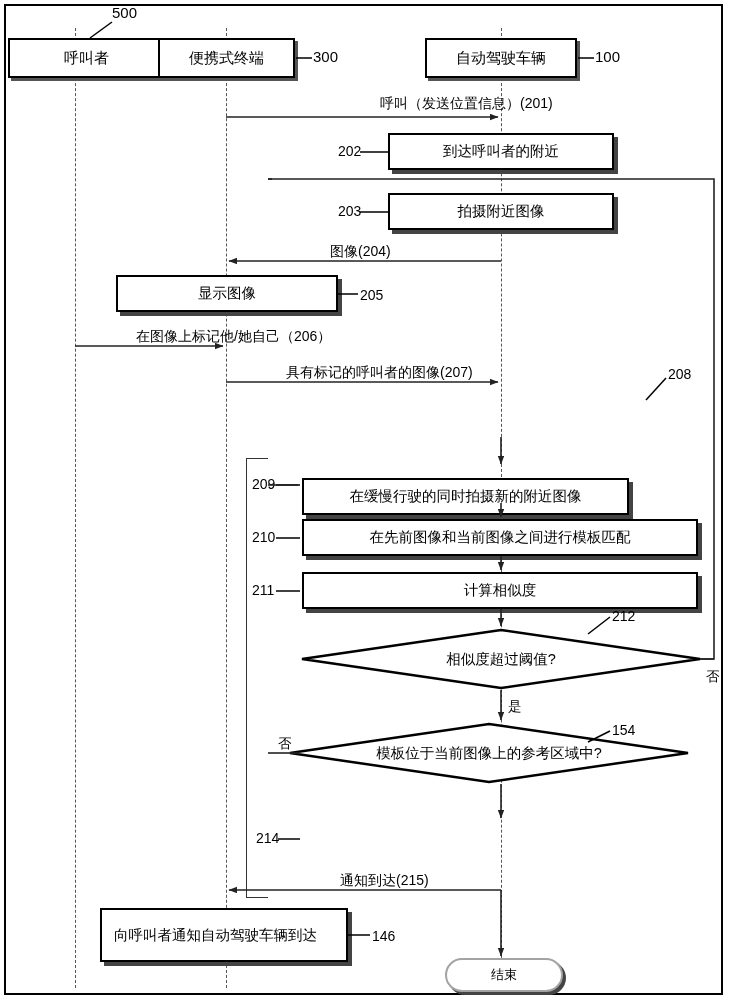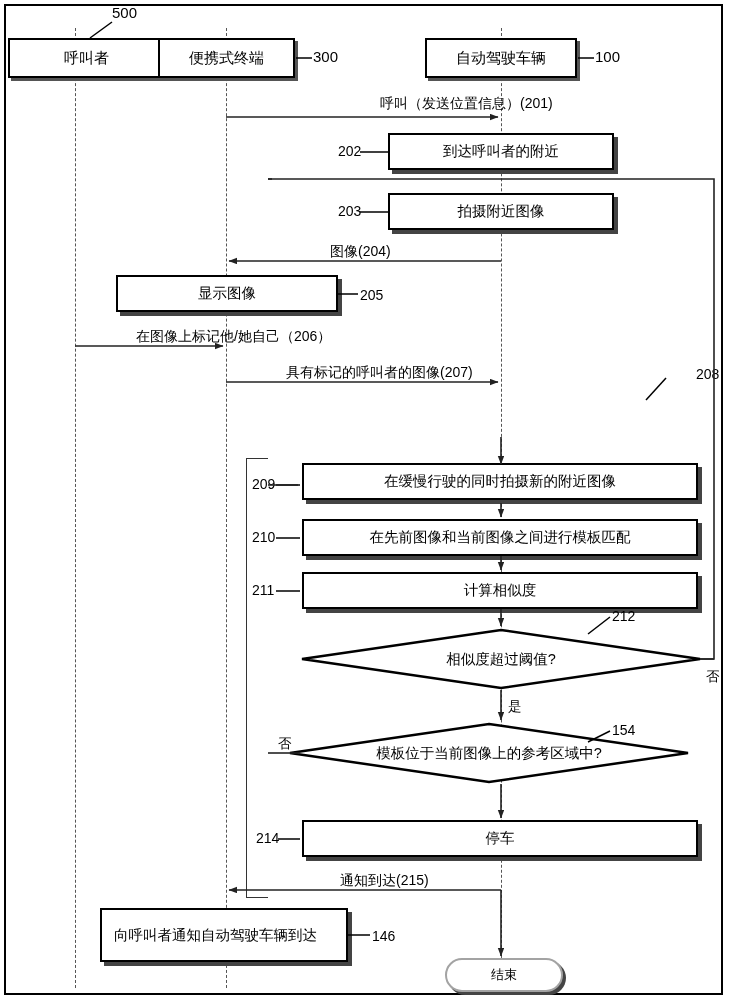--- a/index.html
+++ b/index.html
@@ -170,25 +170,25 @@
 
   <div class="pbox" style="left:116px; top:275px; width:222px; height:37px;">
     <span>显示图像</span>
   </div>
   <div class="lbl" style="left:360px; top:287px;">205</div>
 
   <div class="lbl" style="left:136px; top:328px;">在图像上标记他/她自己（206）</div>
 
   <div class="lbl" style="left:286px; top:364px;">具有标记的呼叫者的图像(207)</div>
 
-  <div class="lbl" style="left:668px; top:366px;margin-left:28px;">208</div>
+  <div class="lbl" style="left:668px; top:366px;">208</div>
 
   <div class="bracket" style="left:246px; top:458px; width:22px; height:440px;"></div>
 
-  <div class="pbox" style="left:302px; top:463px; width:396px; height:37px;">
+  <div class="pbox" style="left:302px; top:478px; width:327px; height:37px;">
     <span>在缓慢行驶的同时拍摄新的附近图像</span>
   </div>
   <div class="lbl" style="left:252px; top:476px;">209</div>
 
   <div class="pbox" style="left:302px; top:519px; width:396px; height:37px;">
     <span>在先前图像和当前图像之间进行模板匹配</span>
   </div>
   <div class="lbl" style="left:252px; top:529px;text-align:right;">210</div>
 
   <div class="pbox" style="left:302px; top:572px; width:396px; height:37px;">
@@ -208,23 +208,20 @@
 
   <div class="diamond-wrap" style="left:288px; top:722px; width:402px; height:62px;">
     <svg width="402" height="62" viewBox="0 0 402 62">
       <polygon points="201,2 400,31 201,60 2,31" fill="#ffffff" stroke="#000000" stroke-width="2.5"></polygon>
     </svg>
     <div class="diamond-label">模板位于当前图像上的参考区域中?</div>
   </div>
   <div class="lbl" style="left:612px; top:722px;">154</div>
   <div class="lbl-sm" style="left:278px; top:735px;">否</div>
 
-  <div class="pbox" style="left:302px; top:820px; width:396px; height:37px;">
-    <span>停车</span>
-  </div>
   <div class="lbl" style="left:256px; top:830px;">214</div>
 
   <div class="lbl" style="left:340px; top:872px;">通知到达(215)</div>
 
   <div class="pbox left-text" style="left:100px; top:908px; width:248px; height:54px; padding-left:12px;">
     <span>向呼叫者通知自动驾驶车辆到达</span>
   </div>
   <div class="lbl" style="left:372px; top:928px;">146</div>
 
   <div class="terminator" style="left:445px; top:958px; width:118px; height:34px;">

